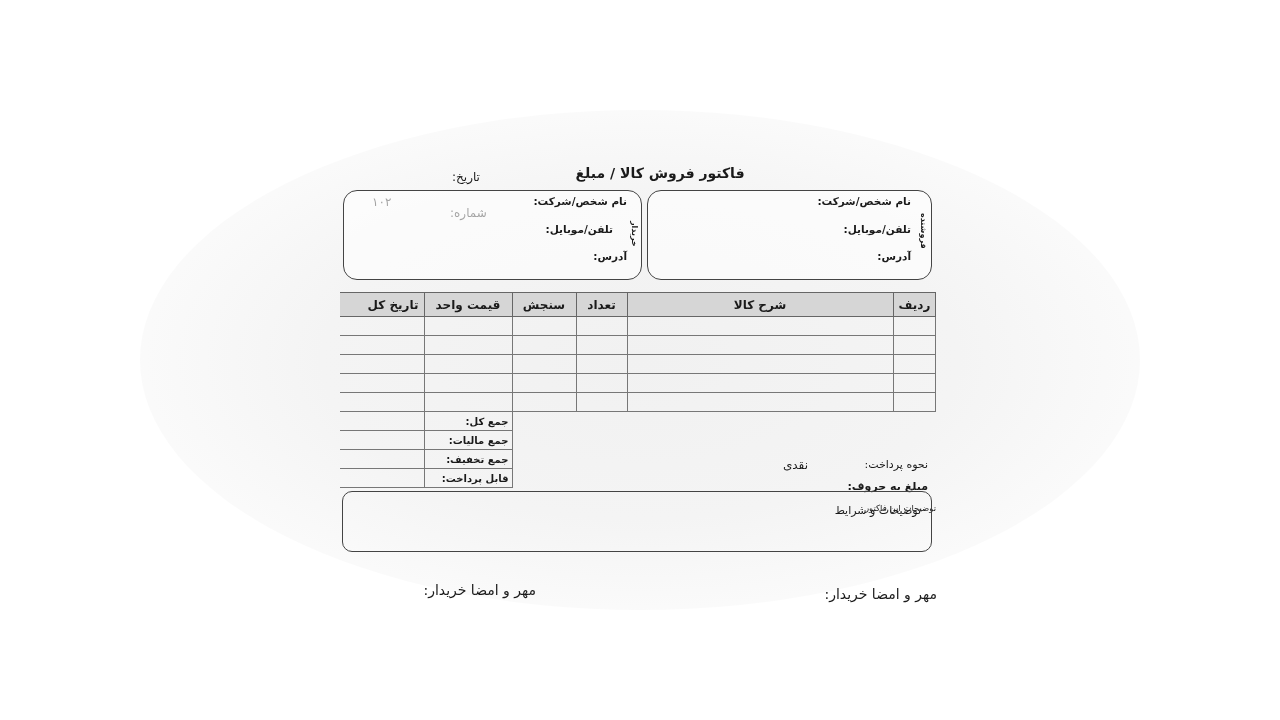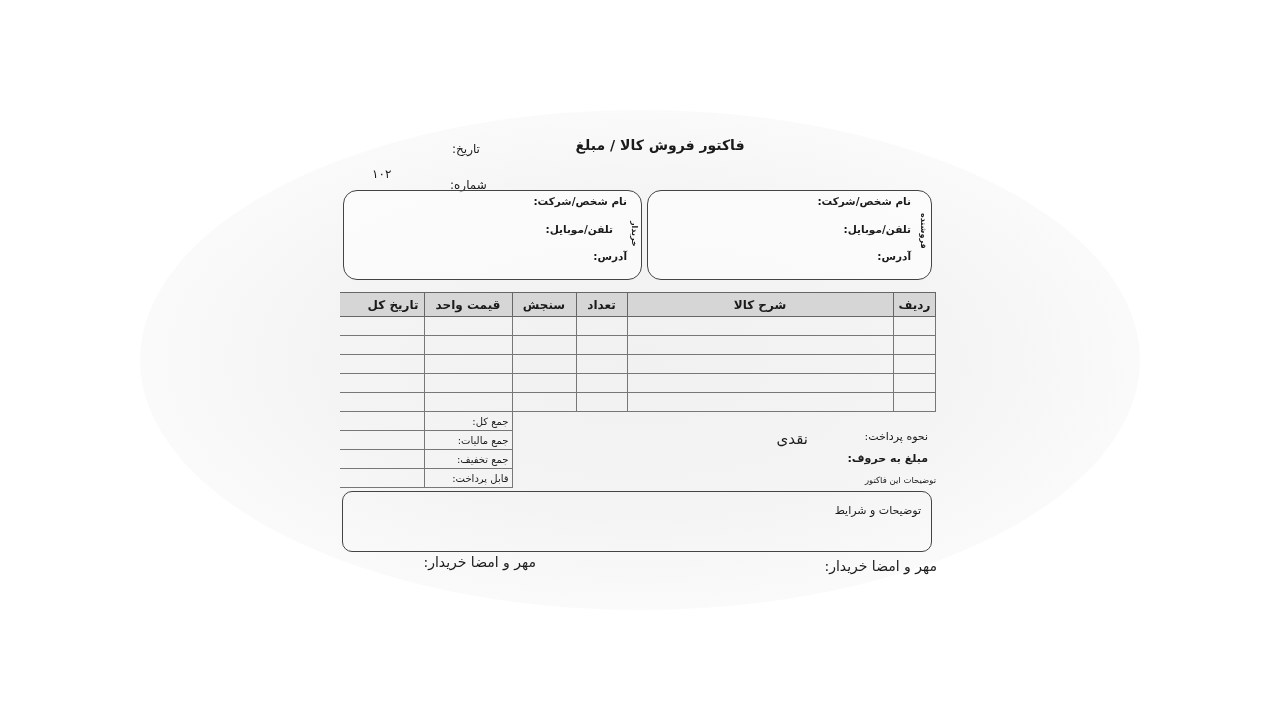--- a/index.html
+++ b/index.html
@@ -14,21 +14,21 @@
       background: #ffffff;
     }
     .bg-smudge {
       position: absolute;
       left: 140px; top: 110px;
       width: 1000px; height: 500px;
       border-radius: 50%;
       background: radial-gradient(ellipse at center, #f1f1f1 0%, #f4f4f4 45%, #fafafa 70%, rgba(255,255,255,0) 100%);
       pointer-events: none;
     }
-    .abs { position: absolute; direction: rtl; white-space: nowrap; }
+    .abs { position: absolute; direction: rtl; white-space: nowrap; margin-top: 28px; }
     .title {
       left: 560px; top: 137px; width: 200px;
       font-size: 14px; font-weight: bold; text-align: center; direction: rtl;
     }
     .meta-label { font-size: 12px; }
     .meta-value { font-size: 12px; }
 
     .party-box {
       position: absolute;
       border: 1.5px solid #444;
@@ -70,27 +70,27 @@
     table.totals {
       position: absolute;
       left: 340px; top: 411px;
       border-collapse: collapse;
       direction: rtl;
       table-layout: fixed;
     }
     table.totals td {
       height: 18px; padding: 0 3px;
       border: 1px solid #777;
-      font-size: 10px; font-weight: normal;
+      font-size: 10px; font-weight: bold;
       text-align: right;
     }
     table.totals td.val { border-left: none; }
 
     .pay-label { font-size: 11px; }
-    .pay-value { font-size: 15px; }
+    .pay-value { font-size: 12px; }
     .amount-words { font-size: 11px; font-weight: bold; }
     .notes-caption { font-size: 8.5px; }
 
     .terms-box {
       position: absolute;
       left: 342px; top: 491px;
       width: 588px; height: 59px;
       border: 1.5px solid #444;
       border-radius: 10px;
       text-align: right;

